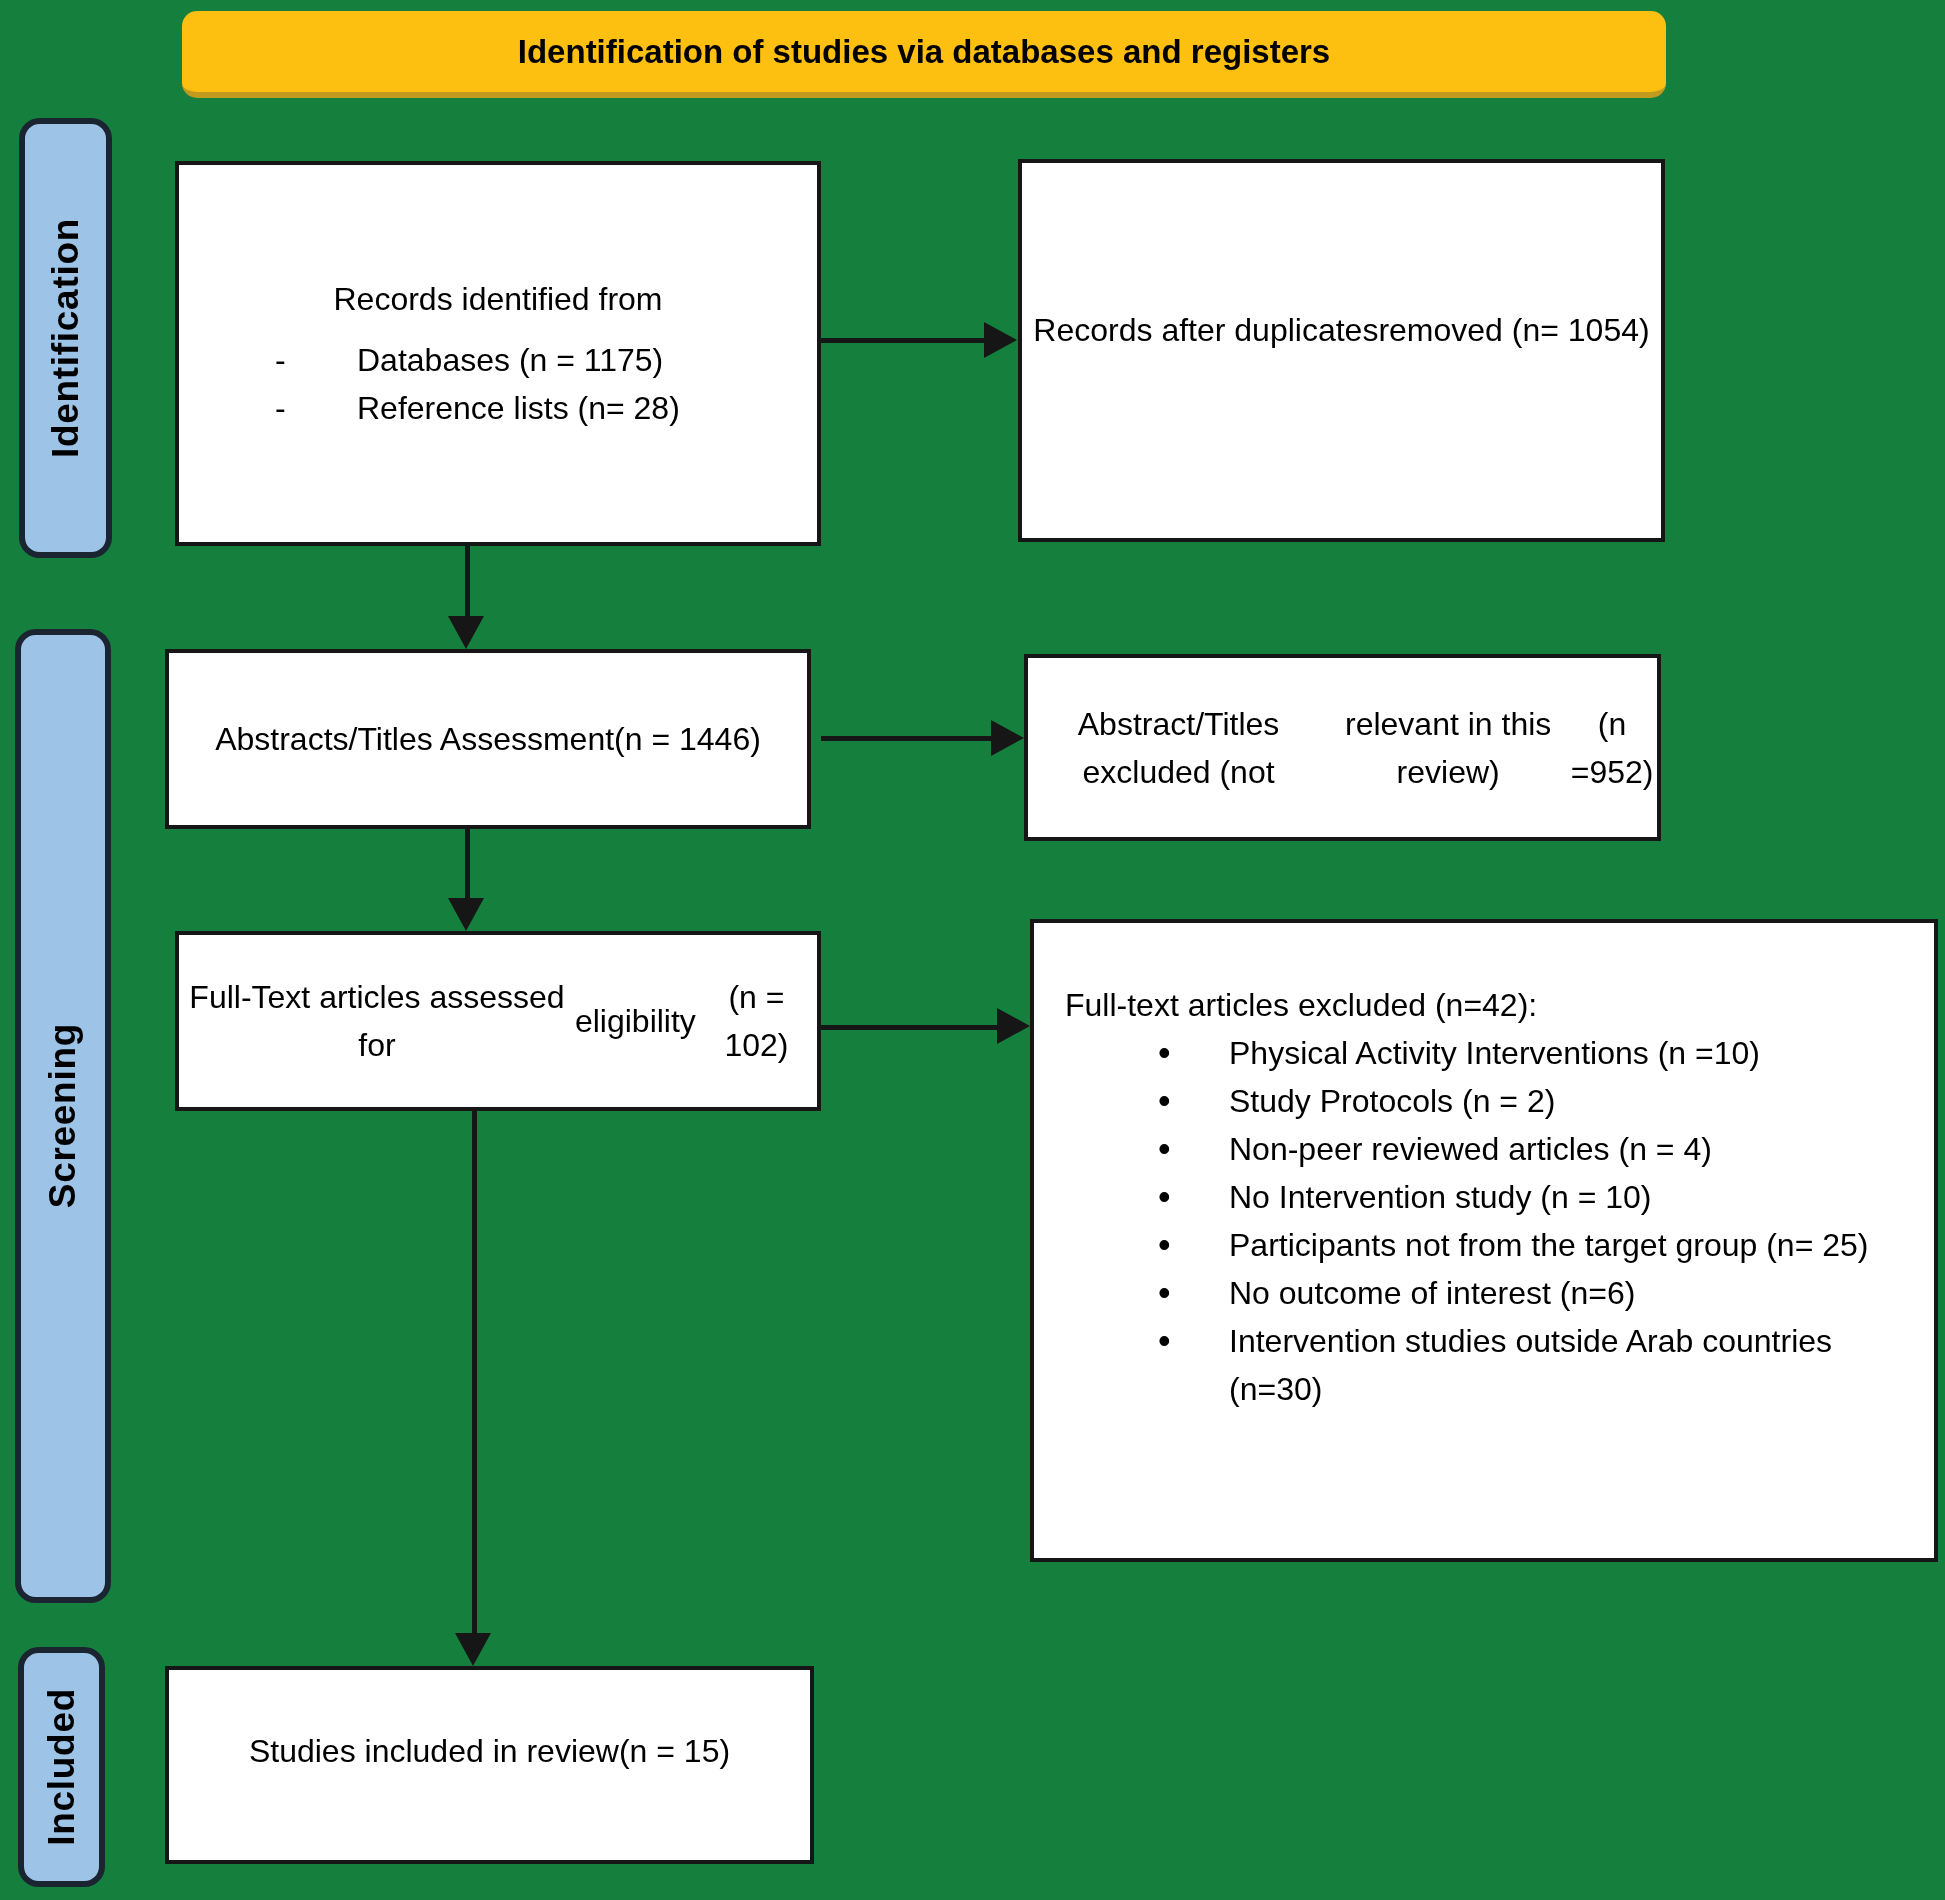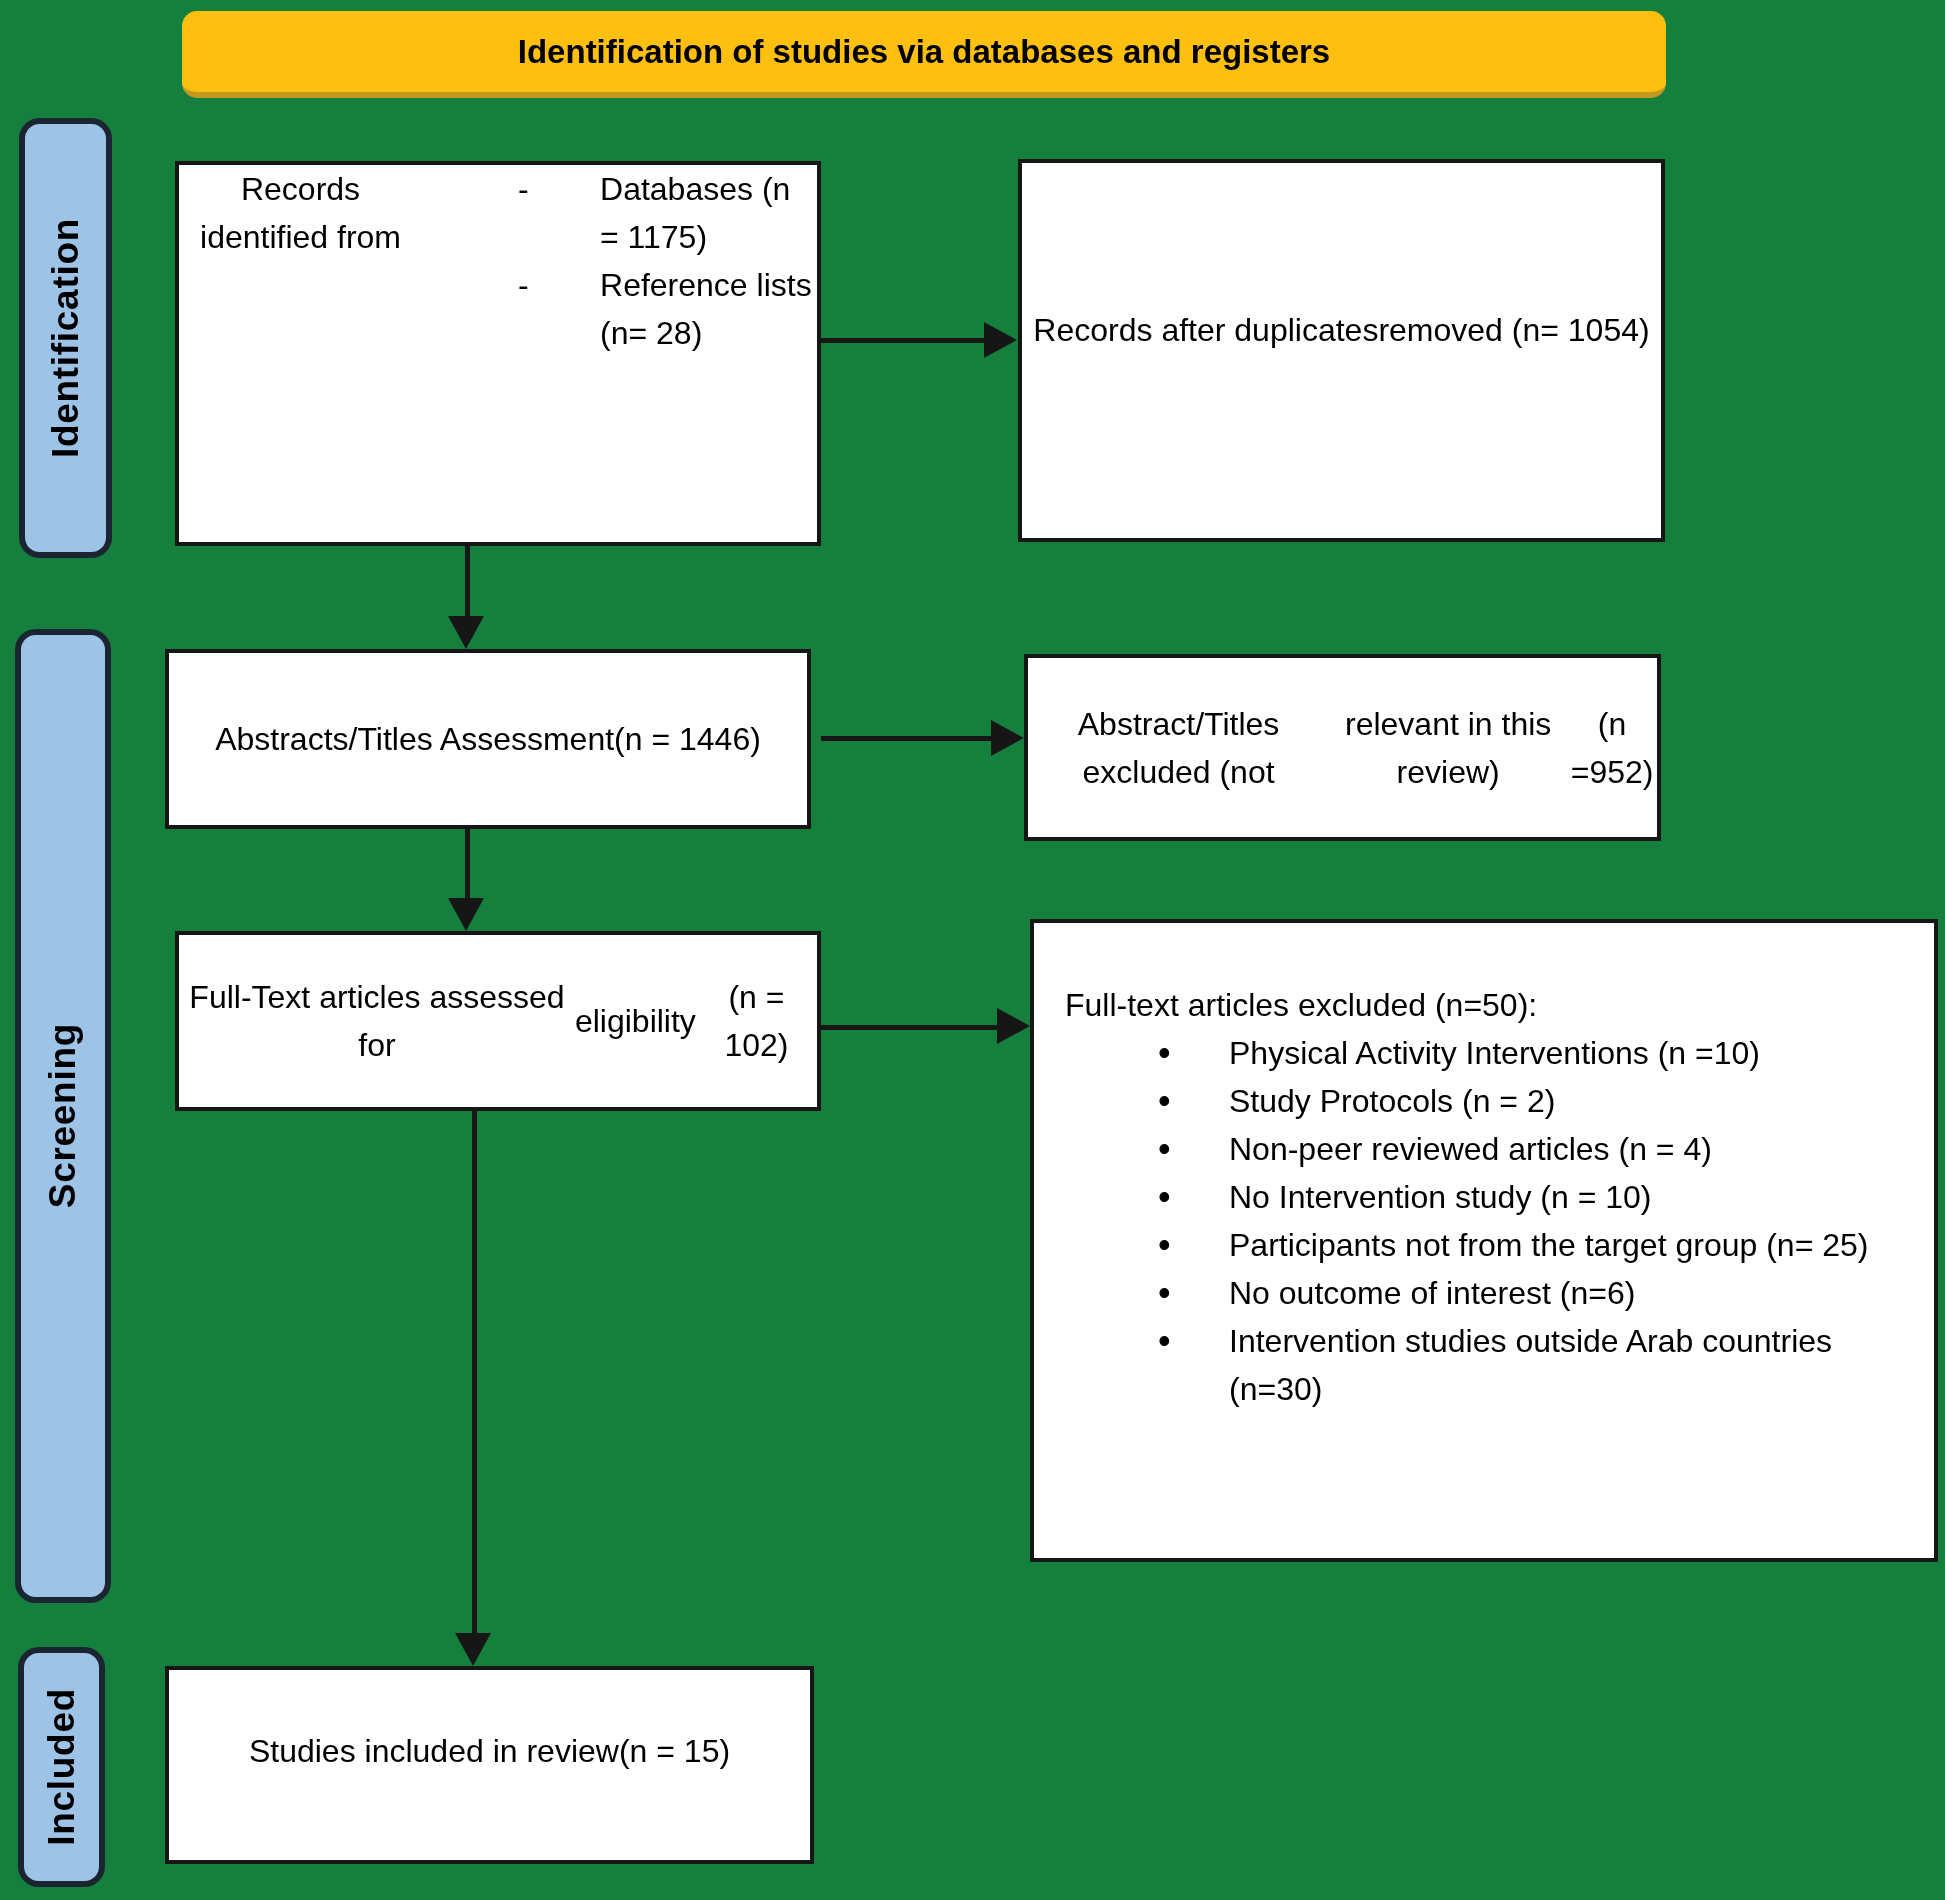--- a/index.html
+++ b/index.html
@@ -48,21 +48,21 @@
     border:4.8px solid #161616;
     box-sizing:border-box;
     font-size:32px;line-height:48px;
   }
   .centered-box{
     display:flex;flex-direction:row;
     align-items:center;justify-content:center;
     text-align:center;
   }
   .box-records-identified{left:175px;top:161px;width:646px;height:385px;
-    display:flex;flex-direction:row;justify-content:center;}
+    display:flex;flex-direction:column;justify-content:center;}
   .box-records-identified .box-title{text-align:center;margin-bottom:13.7px;}
   .dash-list{list-style:none;margin:0 0 0 96px;padding:0;}
   .dash-list li{display:flex;}
   .dash-list .dash{width:82px;flex:0 0 82px;}
 
   .box-duplicates-removed{left:1018px;top:159px;width:647px;height:383px;padding-bottom:41px;}
   .box-abstracts-assessment{left:165px;top:649px;width:646px;height:180px;}
   .box-abstracts-excluded{left:1024px;top:654px;width:637px;height:187px;}
   .box-fulltext-assessed{left:175px;top:931px;width:646px;height:180px;}
   .box-studies-included{left:165px;top:1666px;width:649px;height:198px;padding-bottom:27.5px;justify-content:center;}
@@ -143,21 +143,21 @@
     <div>(n =952)</div>
   </div>
 
   <div class="flow-box centered-box box-fulltext-assessed">
     <div>Full-Text articles assessed for</div>
     <div>eligibility</div>
     <div>(n = 102)</div>
   </div>
 
   <div class="flow-box box-fulltext-excluded">
-    <div>Full-text articles excluded (n=50):</div>
+    <div>Full-text articles excluded (n=42):</div>
     <ul class="bullet-list">
       <li>Physical Activity Interventions (n =10)</li>
       <li>Study Protocols (n = 2)</li>
       <li>Non-peer reviewed articles (n = 4)</li>
       <li>No Intervention study (n = 10)</li>
       <li>Participants not from the target group (n= 25)</li>
       <li>No outcome of interest (n=6)</li>
       <li>Intervention studies outside Arab countries (n=30)</li>
     </ul>
   </div>

